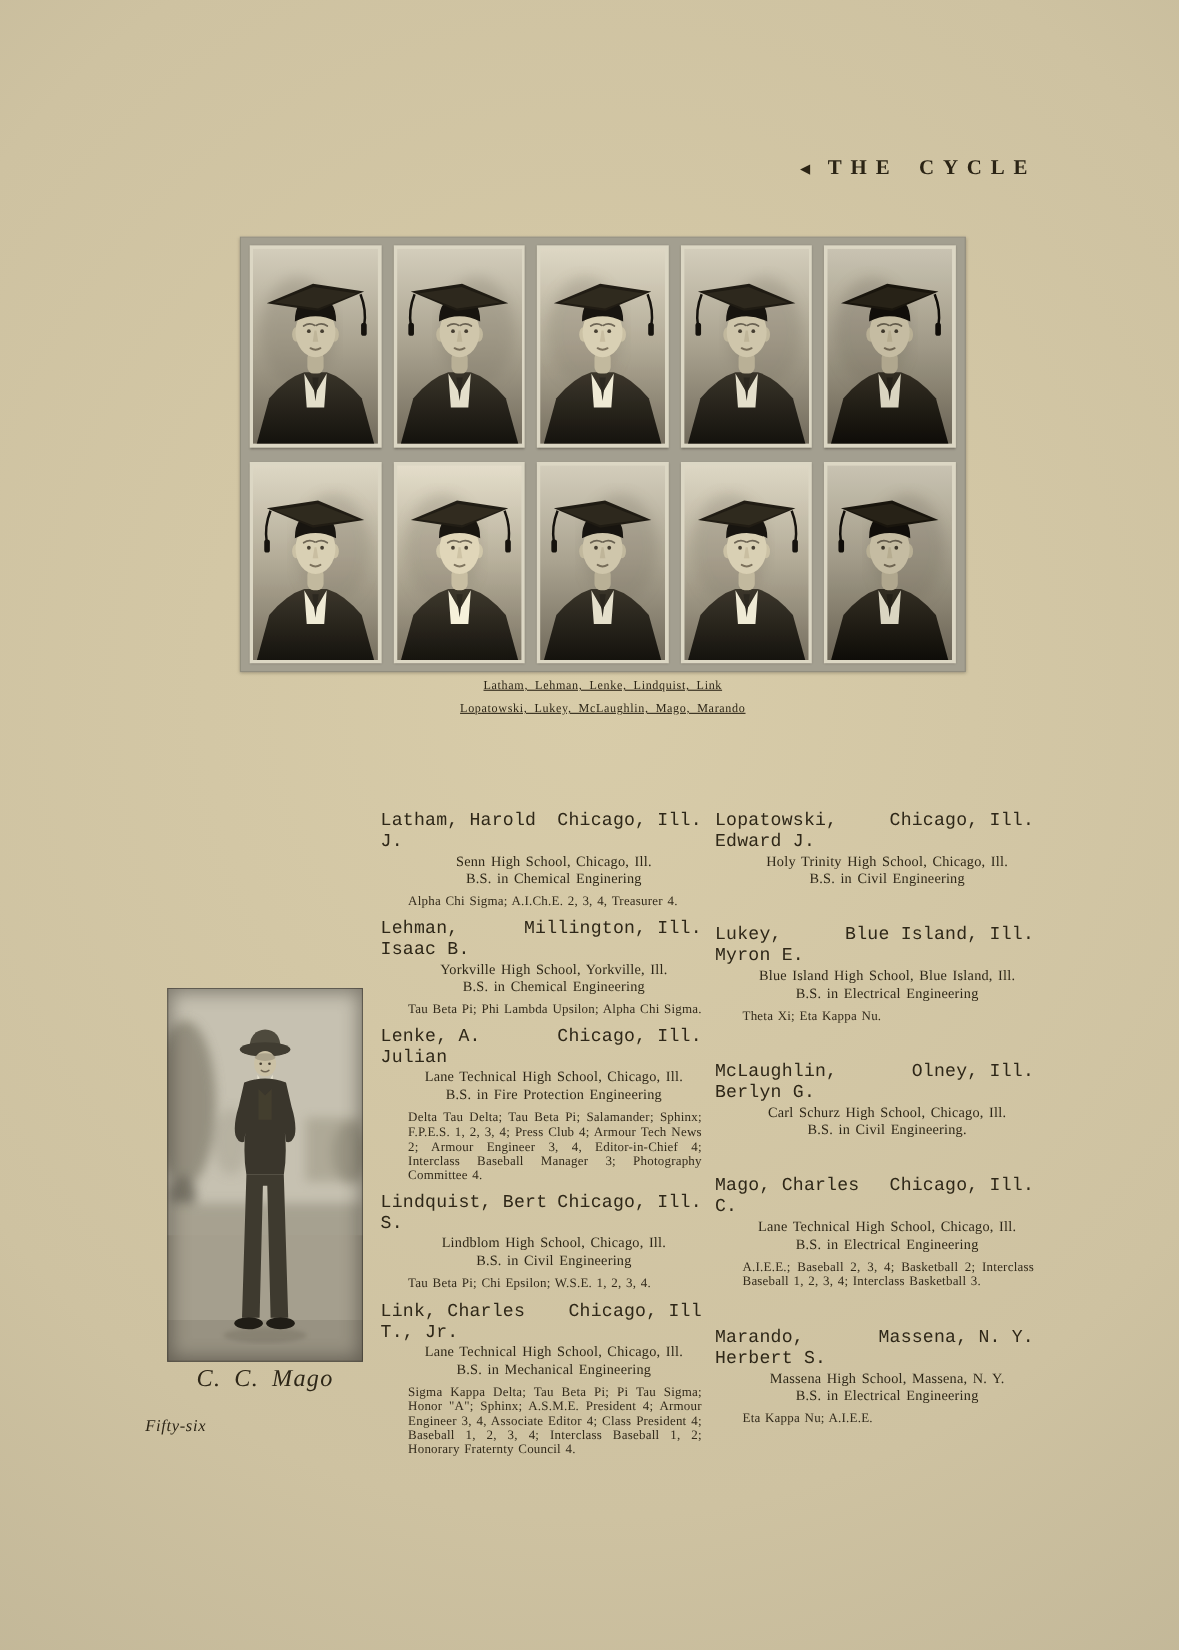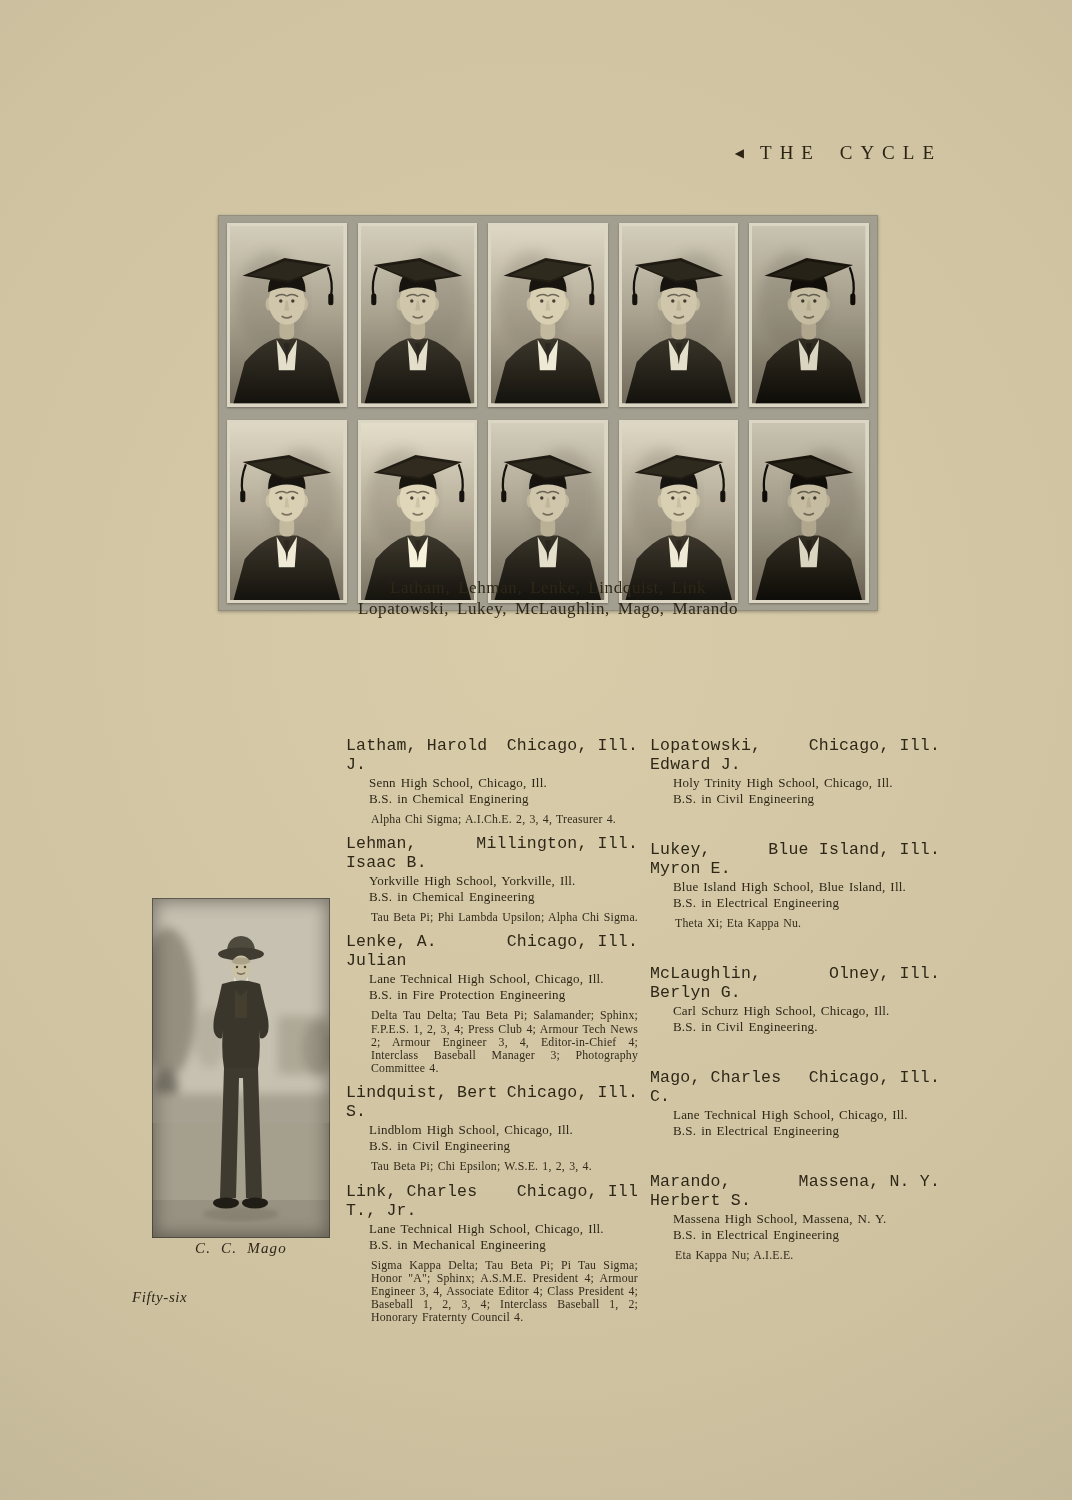--- a/index.html
+++ b/index.html
@@ -8,62 +8,62 @@
   .page {
     position:relative; width:1072px; height:1500px; overflow:hidden;
     background: radial-gradient(ellipse 130% 100% at 50% 42%, #d8cca9 0%, #cec2a1 50%, #b3a98c 100%);
     font-family:"Liberation Serif","DejaVu Serif",serif;
     color:#2e2718;
   }
 
   
   .masthead { position:absolute; top:142px; right:130px; display:flex; align-items:center; gap:16px; }
   .masthead .arrow { font-size:12px; line-height:1; color:#2b2415; }
-  .masthead .title { font-size:19px; font-weight:normal; letter-spacing:8px; word-spacing:6px; color:#2b2415; }
+  .masthead .title { font-size:19px; font-weight:bold; letter-spacing:8px; word-spacing:6px; color:#2b2415; }
 
   
   .photo-grid {
     position:absolute; left:218px; top:215px; width:660px; height:396px;
     background:#a39f90; padding:8px 9px;
     display:grid; grid-template-columns:repeat(5,1fr); grid-template-rows:1fr 1fr;
     gap:13px 11px;
     box-shadow: inset 0 0 0 1px #918d7e, 0 1px 3px rgba(45,40,30,.35);
   }
   .pcell { background:#dcd7c4; padding:3px; box-shadow:0 1px 2px rgba(50,45,35,.45); }
   .pcell svg { width:100%; height:100%; display:block; }
   .pcell:nth-child(2n) svg { transform:scaleX(-1); }
   .pcell:nth-child(3n) svg { filter:brightness(1.05); }
   .pcell:nth-child(5n) svg { filter:brightness(0.94) contrast(1.04); }
   .pcell:nth-child(7) svg { filter:brightness(1.08); }
 
   .grid-caption {
-    position:absolute; left:218px; top:577px; width:660px; text-align:center;
-    font-size:17px; line-height:21px; letter-spacing:.6px; word-spacing:3px;
+    position:absolute; left:218px; top:613px; width:660px; text-align:center;
+    font-size:11px; line-height:21px; letter-spacing:.6px; word-spacing:3px;text-decoration:underline;
   }
 
   
   .side-photo { position:absolute; left:152px; top:898px; width:178px; height:340px; }
   .side-photo svg { width:100%; height:100%; display:block; }
   .side-photo .vignette { position:absolute; inset:0; pointer-events:none;
     box-shadow: inset 0 0 16px 4px rgba(42,38,30,.45), inset 0 0 0 1px rgba(42,38,30,.5); }
   .side-caption {
     position:absolute; left:152px; top:1240px; width:178px; text-align:center;
-    font-style:italic; font-size:15px; letter-spacing:1.2px; word-spacing:5px;
+    font-style:italic; font-size:22px; letter-spacing:1.2px; word-spacing:5px;
   }
 
   
   .col { position:absolute; top:736px; width:292px; }
   .col-left { left:346px; }
   .col-right { left:650px; width:290px; }
   .col-left .entry { margin-bottom:8px; }
   .col-right .entry { margin-bottom:34px; }
 
   .ehead { display:flex; justify-content:space-between; align-items:baseline; font-size:16.5px; line-height:19px; letter-spacing:.2px;font-family:Liberation Mono, monospace; }
   .ecity { padding-left:8px; white-space:nowrap; }
-  .eschool, .edegree { font-size:13px; line-height:15px; margin-top:1px; padding-left:23px; letter-spacing:.2px; word-spacing:1.5px; }
+  .eschool, .edegree { font-size:13px; line-height:15px; margin-top:1px; padding-left:23px; letter-spacing:.2px; word-spacing:1.5px;text-align:center; }
   .eacts { font-size:11.8px; line-height:13.2px; margin-top:7px; padding-left:25px; text-align:justify; letter-spacing:.2px; word-spacing:1px; color:#332b1c; }
   .eacts:empty { display:none; }
 
   .folio { position:absolute; left:132px; top:1289px; font-style:italic; font-size:15px; letter-spacing:.6px; }
 </style>
 </head>
 <body>
 
 <svg width="0" height="0" style="position:absolute" aria-hidden="true">
   <defs>
@@ -286,20 +286,21 @@
       <div class="eschool">Carl Schurz High School, Chicago, Ill.</div>
       <div class="edegree">B.S. in Civil Engineering.</div>
     </article>
     <article class="entry">
       <div class="ehead">
         <span class="ename">Mago, Charles C.</span>
         <span class="ecity">Chicago, Ill.</span>
       </div>
       <div class="eschool">Lane Technical High School, Chicago, Ill.</div>
       <div class="edegree">B.S. in Electrical Engineering</div>
+      <div class="eacts">A.I.E.E.; Baseball 2, 3, 4; Basketball 2; Interclass Baseball 1, 2, 3, 4; Interclass Basketball 3.</div>
     </article>
     <article class="entry">
       <div class="ehead">
         <span class="ename">Marando, Herbert S.</span>
         <span class="ecity">Massena, N. Y.</span>
       </div>
       <div class="eschool">Massena High School, Massena, N. Y.</div>
       <div class="edegree">B.S. in Electrical Engineering</div>
       <div class="eacts">Eta Kappa Nu; A.I.E.E.</div>
     </article>

